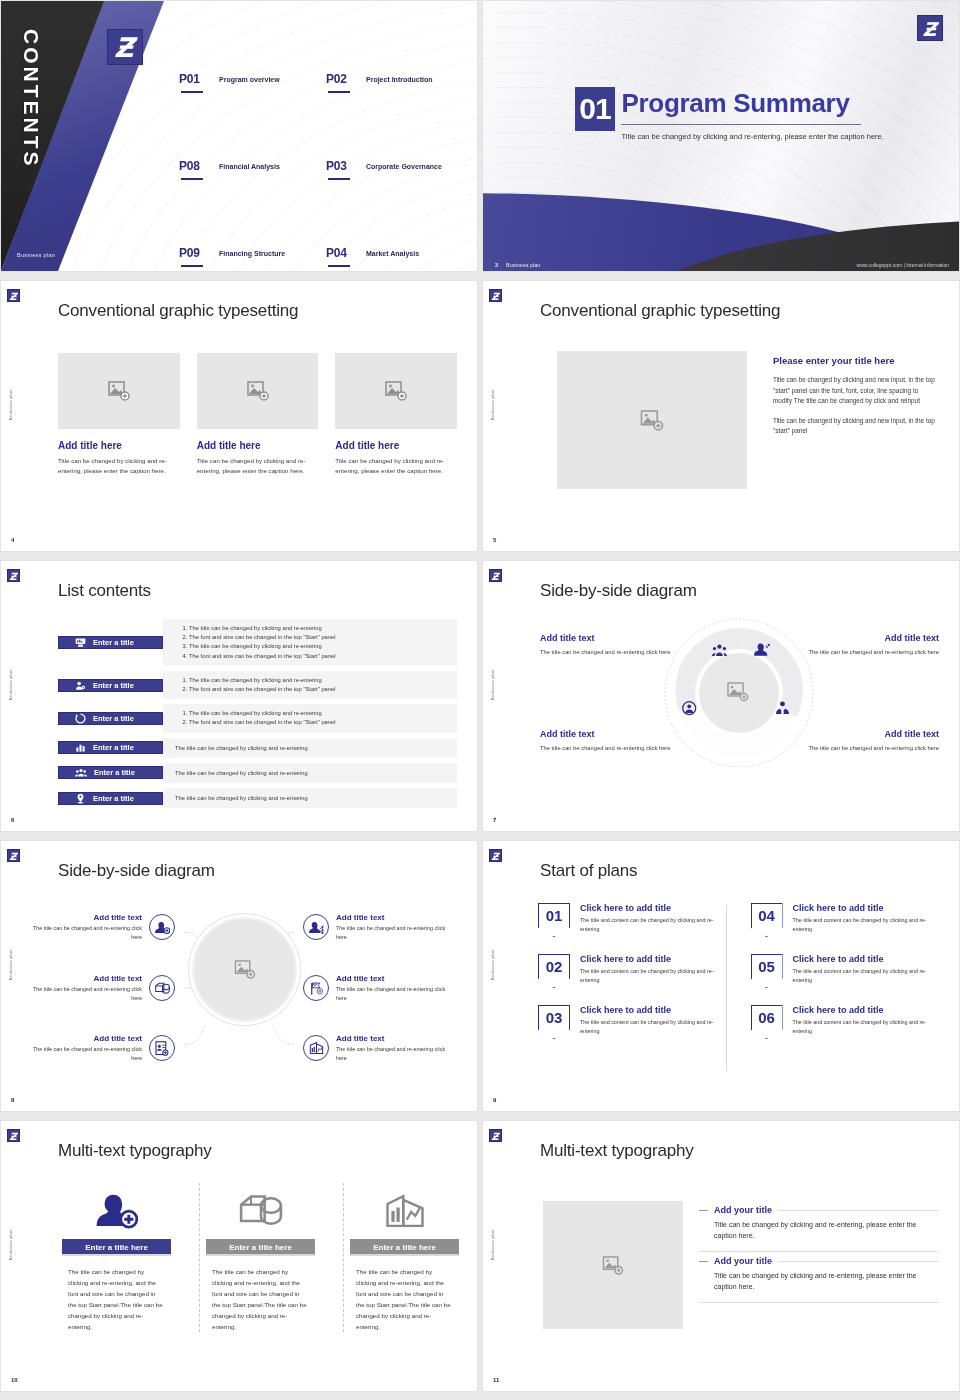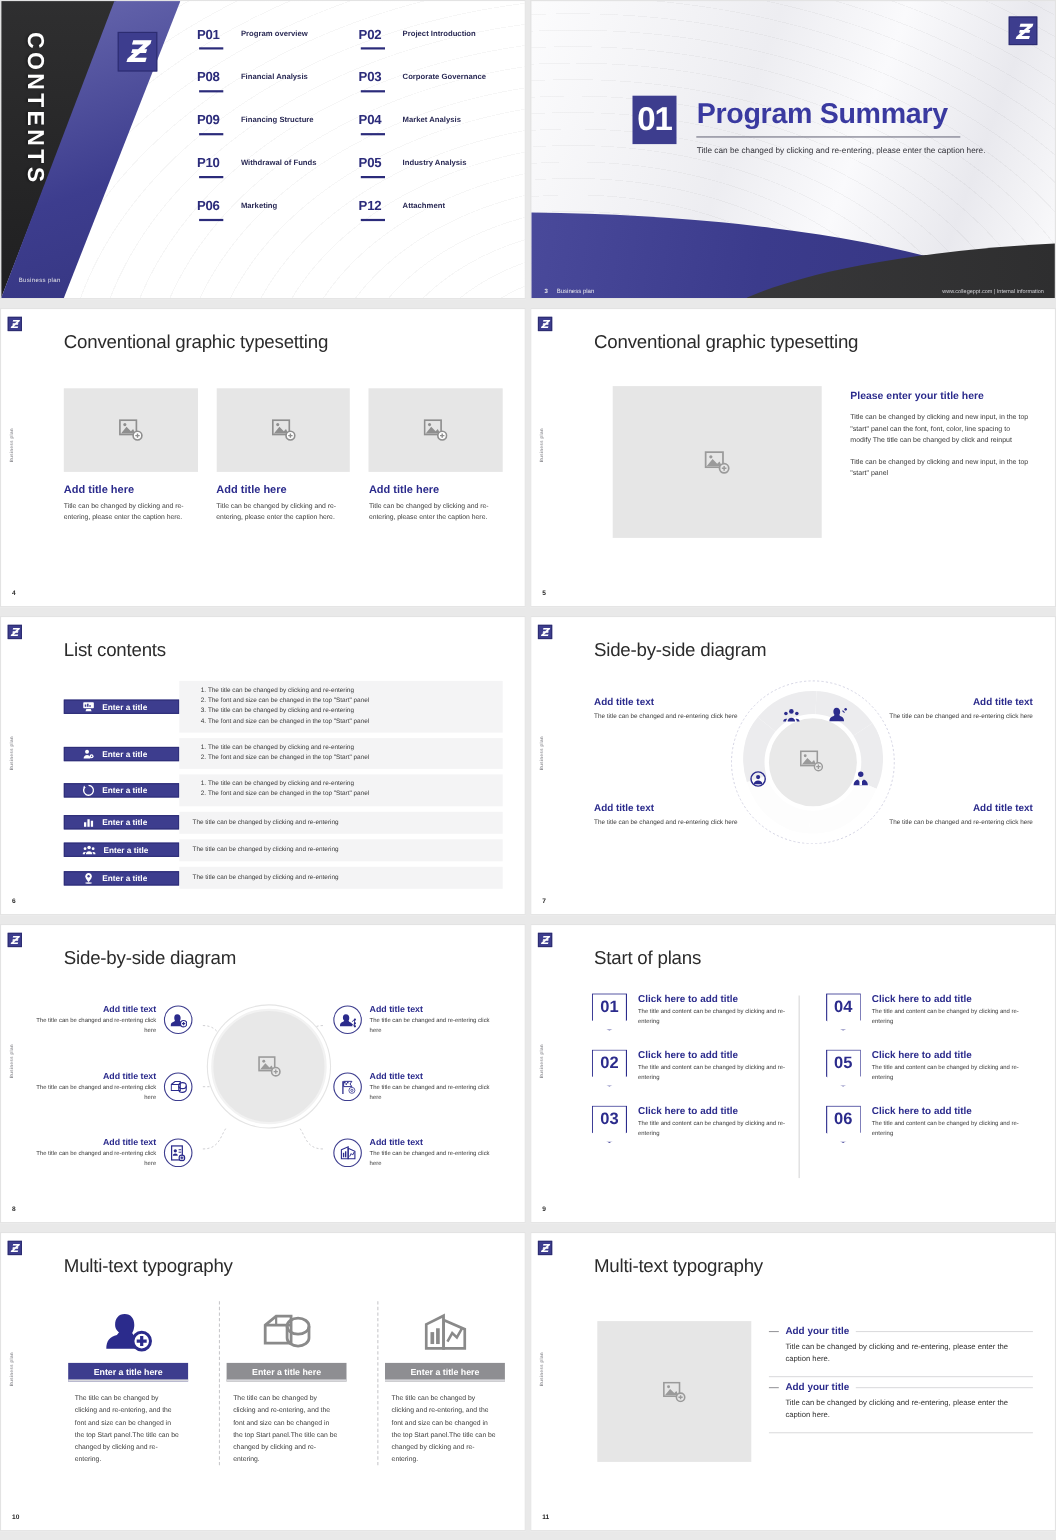--- a/index.html
+++ b/index.html
@@ -66,21 +66,21 @@
     position:absolute; inset:0; color:#fff; font-weight:900; font-style:italic;
     font-size:27px; line-height:36px; text-align:center; letter-spacing:-3px;
     font-family:"DejaVu Sans", sans-serif;
     transform:skewX(-6deg);
   }
   .contents-logo{ position:absolute; left:106px; top:28px; }
   .toc{
     position:absolute; left:178px; top:22px; width:290px;
     display:grid; grid-template-columns: 1fr 1fr; column-gap:4px; row-gap:0;
   }
-  .toc-item{ height:39px; position:relative; }
+  .toc-item{ height:39px; position:relative;margin-top:48px; }
   .toc-p{ color:#2b2b7a; font-weight:700; font-size:12px; position:absolute; left:0; top:1px; letter-spacing:-.2px; }
   .toc-t{ color:#2a2a55; font-size:7px; font-weight:600; position:absolute; left:40px; top:5px; white-space:nowrap; }
   .toc-rule{ position:absolute; left:2px; top:20px; width:22px; height:1.5px; background:#2b2b7a; }
 
   
   .s-summary{ background:linear-gradient(110deg,#fcfcfd 0%,#ededf1 40%,#fafafc 60%,#e9e9ee 80%,#fcfcfd 100%); }
   .s-summary .arcs{
     position:absolute; inset:0;
     background:repeating-radial-gradient(150% 180% at 8% 140%, rgba(0,0,0,0) 0 10px, rgba(0,0,0,0.035) 10px 11px, rgba(0,0,0,0) 11px 22px);
   }
@@ -96,21 +96,21 @@
   }
   .sum-logo{ position:absolute; right:16px; top:14px; }
   .sum-logo .logo-sq{ width:26px; height:26px; }
   .sum-logo .zz{ font-size:19px; line-height:26px; }
   .sum-block{ position:absolute; left:92px; top:86px; width:330px; }
   .sum-num{
     display:inline-block; width:40px; height:44px; background:#3d3d8e; color:#fff;
     font-size:30px; font-weight:700; text-align:center; line-height:44px; vertical-align:top;
     letter-spacing:-1px;
   }
-  .sum-head{ display:inline-block; margin-left:14px; vertical-align:top; }
+  .sum-head{ display:inline-block; margin-left:2px; vertical-align:top; }
   .sum-title{ color:#3a3aa0; font-size:26px; font-weight:700; line-height:32px; letter-spacing:-.3px; }
   .sum-rule{ width:240px; height:1px; background:#6f6f80; margin-top:5px; }
   .sum-sub{ color:#33333a; font-size:7.5px; line-height:11px; margin-top:6px; }
   .sum-foot-l{ position:absolute; left:12px; bottom:3px; color:#e7e7ec; font-size:5.5px; }
   .sum-foot-l b{ margin-right:8px; font-weight:700; }
   .sum-foot-r{ position:absolute; right:10px; bottom:3px; color:#cfcfd4; font-size:5px; }
 
   
   .c-logo{ position:absolute; left:6px; top:7px; }
   .c-logo .logo-sq{ width:13px; height:13px; border-width:1px; }

